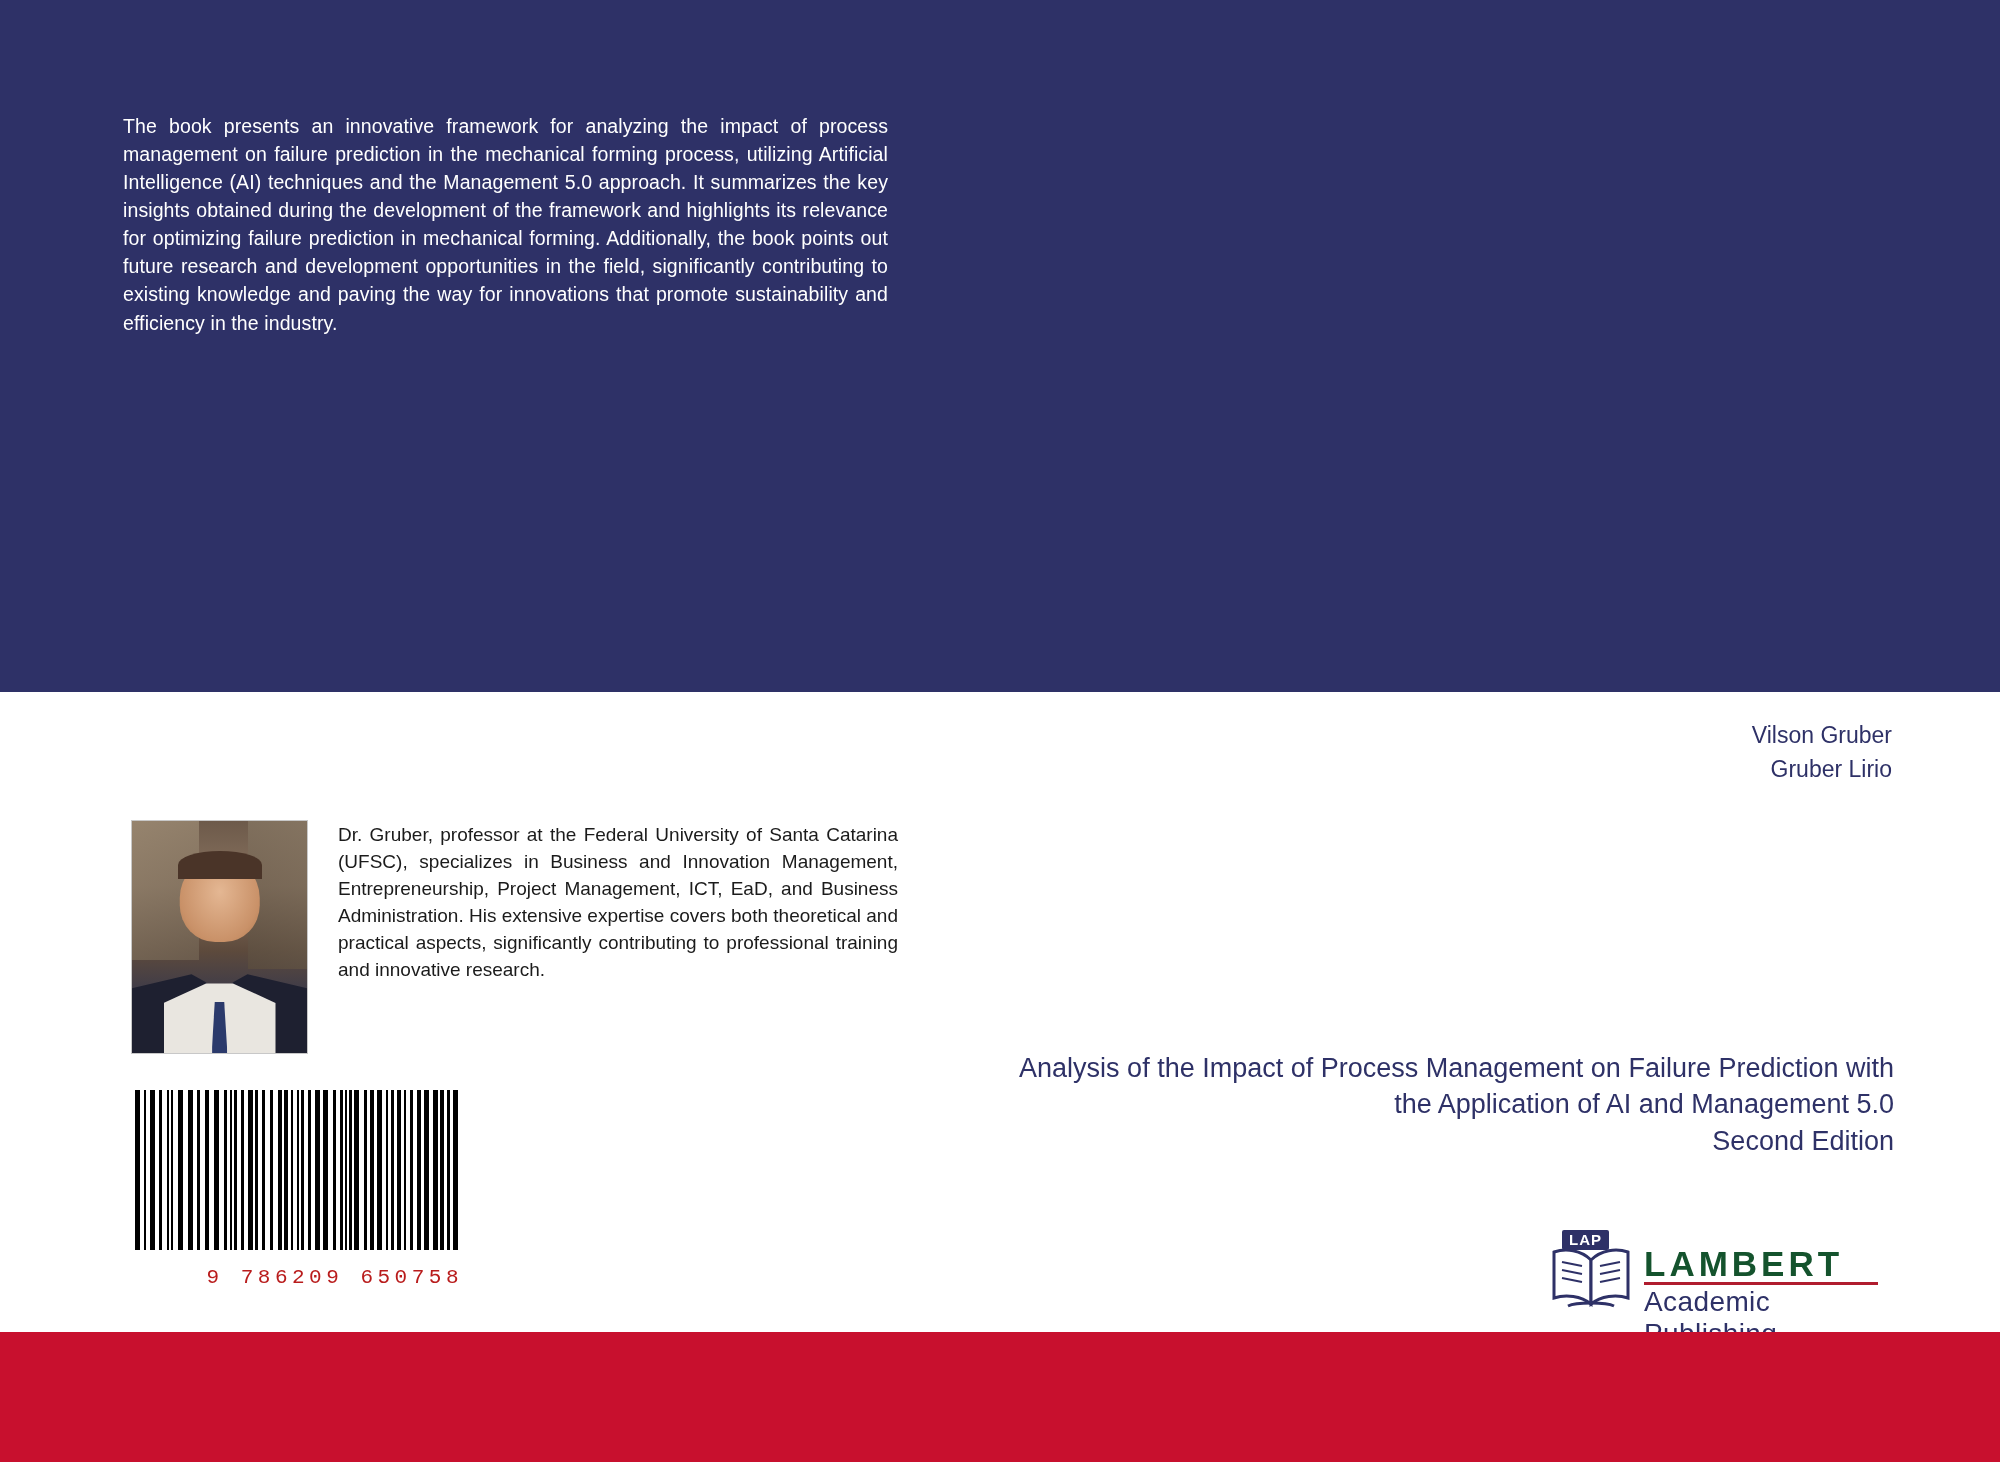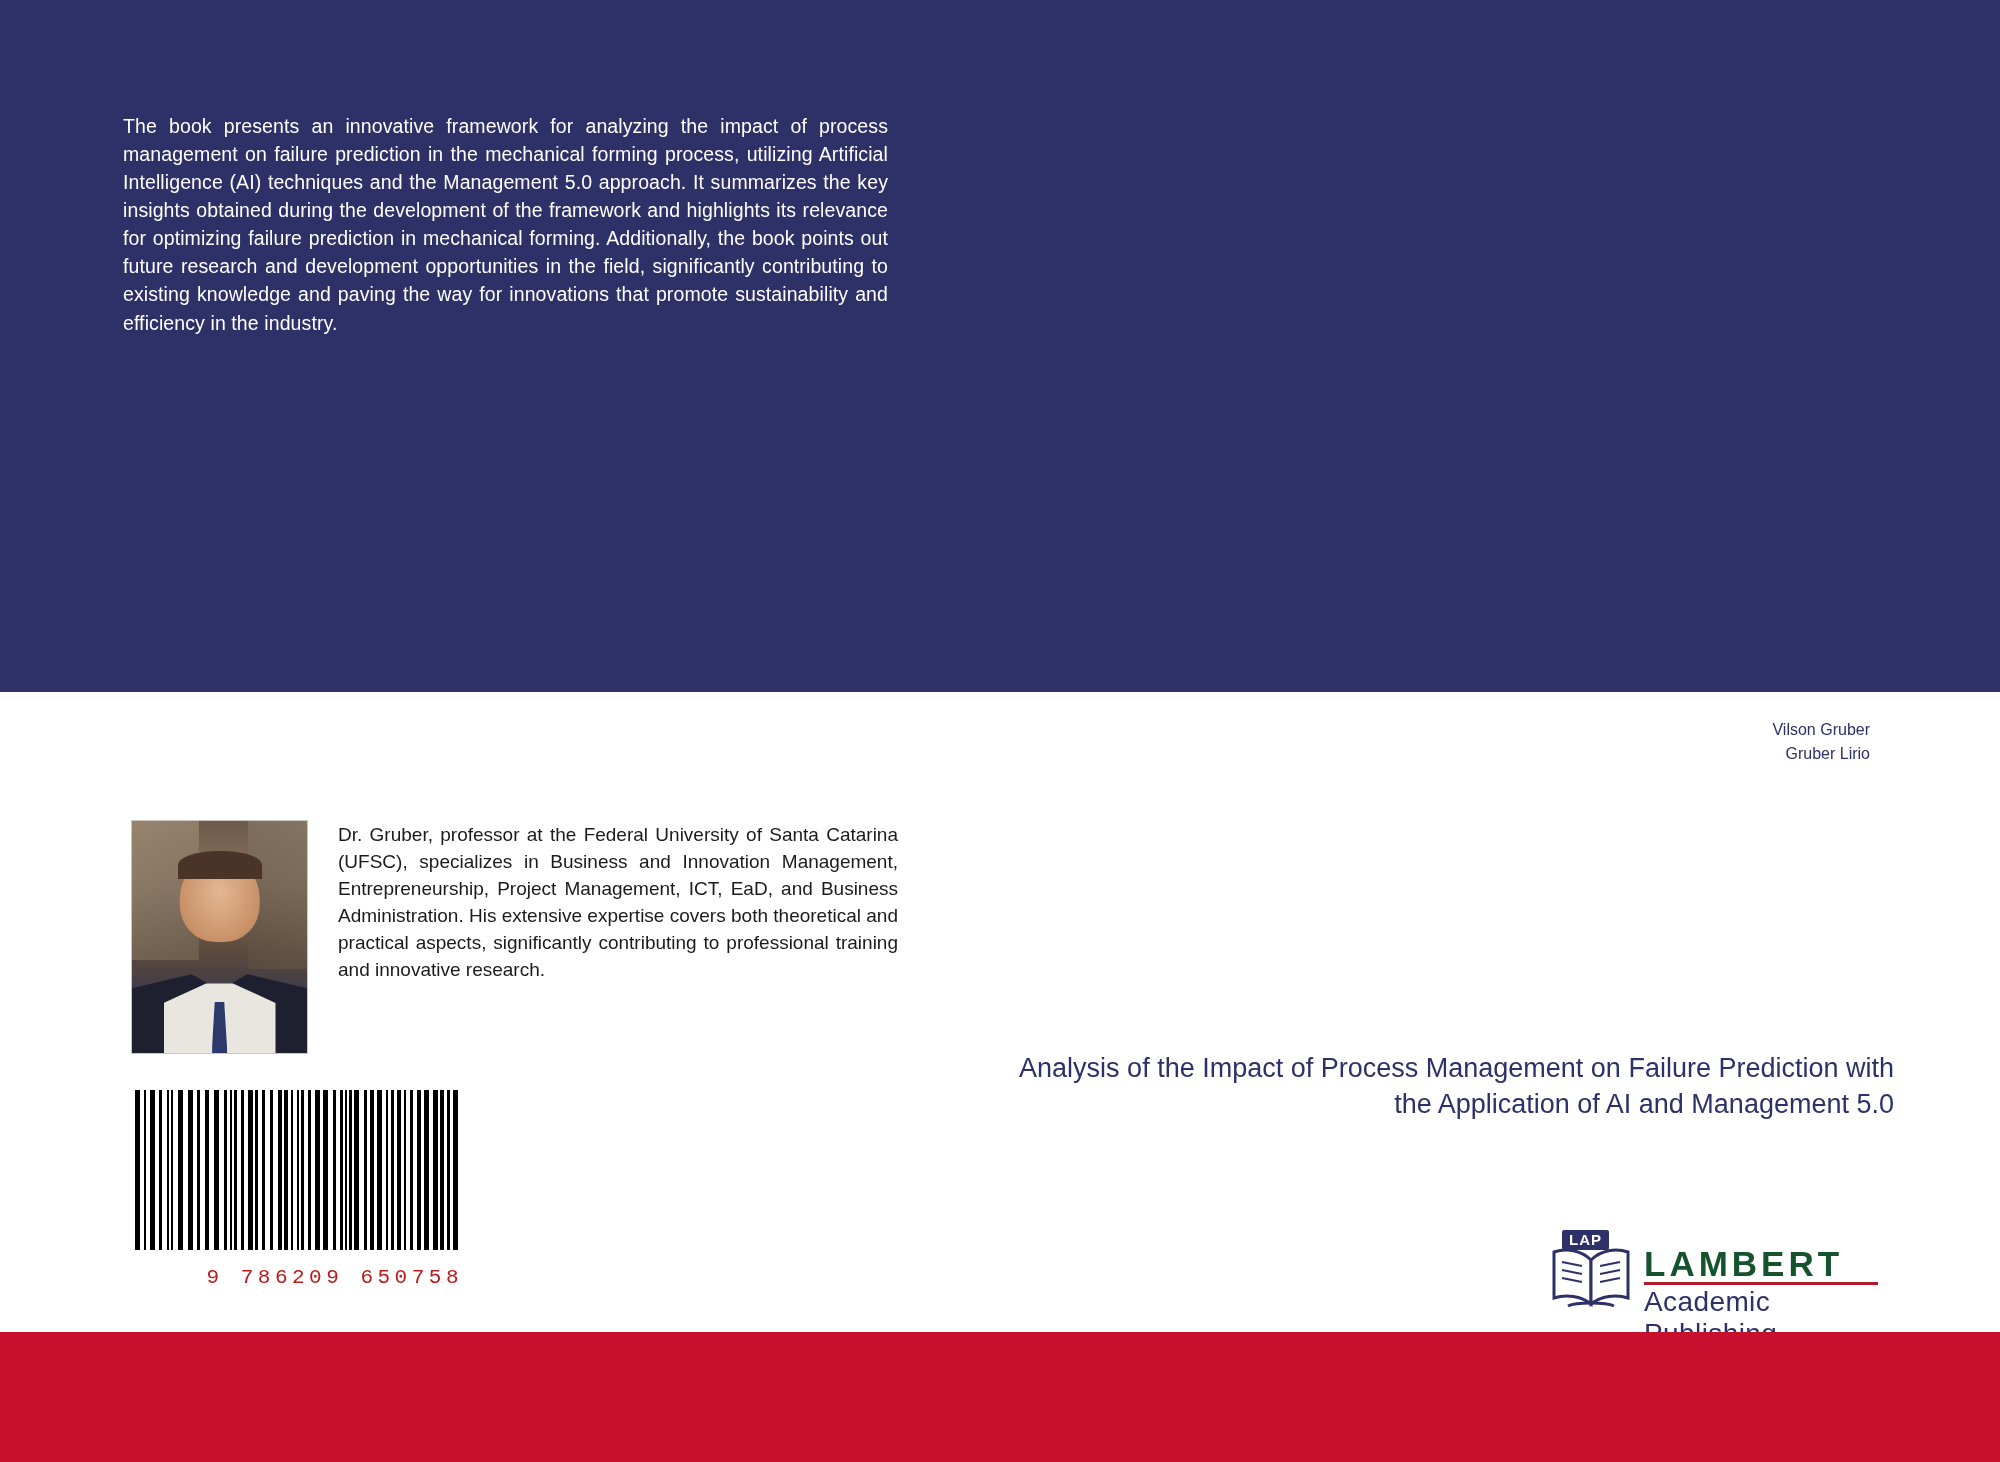--- a/index.html
+++ b/index.html
@@ -166,26 +166,26 @@
     width: 330px;
     font-family: "Liberation Mono", monospace;
     font-size: 21px;
     letter-spacing: 4.5px;
     color: #b91c1c;
     text-align: right;
   }
   
   .authors {
     position: absolute;
-    right: 130px;
+    right: 108px;
     top: 718px;
     width: 760px;
     text-align: right;
     color: #2e3167;
-    font-size: 16px;
+    font-size: 23px;
     line-height: 1.48;
   }
   .title {
     position: absolute;
     right: 122px;
     top: 810px;
     width: 900px;
     text-align: right;
     color: #2e3167;
     font-size: 47px;
@@ -343,20 +343,21 @@
   </div>
 
   <div class="authors">
     <div>Vilson Gruber</div>
     <div>Gruber Lirio</div>
   </div>
 
 
   <div class="subtitle">
     <div>Analysis of the Impact of Process Management on Failure Prediction with the Application of AI and Management 5.0</div>
+    <div>Second Edition</div>
   </div>
 
   <div class="publisher">
     <div class="pub-lap">LAP</div>
     <div class="pub-book">
       <svg viewBox="0 0 86 76" width="86" height="76" aria-hidden="true">
         <path d="M43 24 C33 14, 18 12, 6 16 L6 62 C18 58, 33 60, 43 68 Z" fill="#ffffff" stroke="#2e3167" stroke-width="3"></path>
         <path d="M43 24 C53 14, 68 12, 80 16 L80 62 C68 58, 53 60, 43 68 Z" fill="#ffffff" stroke="#2e3167" stroke-width="3"></path>
         <path d="M14 26 L34 30 M14 34 L34 38 M14 42 L34 46 M52 30 L72 26 M52 38 L72 34 M52 46 L72 42" stroke="#2e3167" stroke-width="2" fill="none"></path>
         <path d="M20 70 C28 66, 58 66, 66 70" stroke="#2e3167" stroke-width="3" fill="none"></path>

